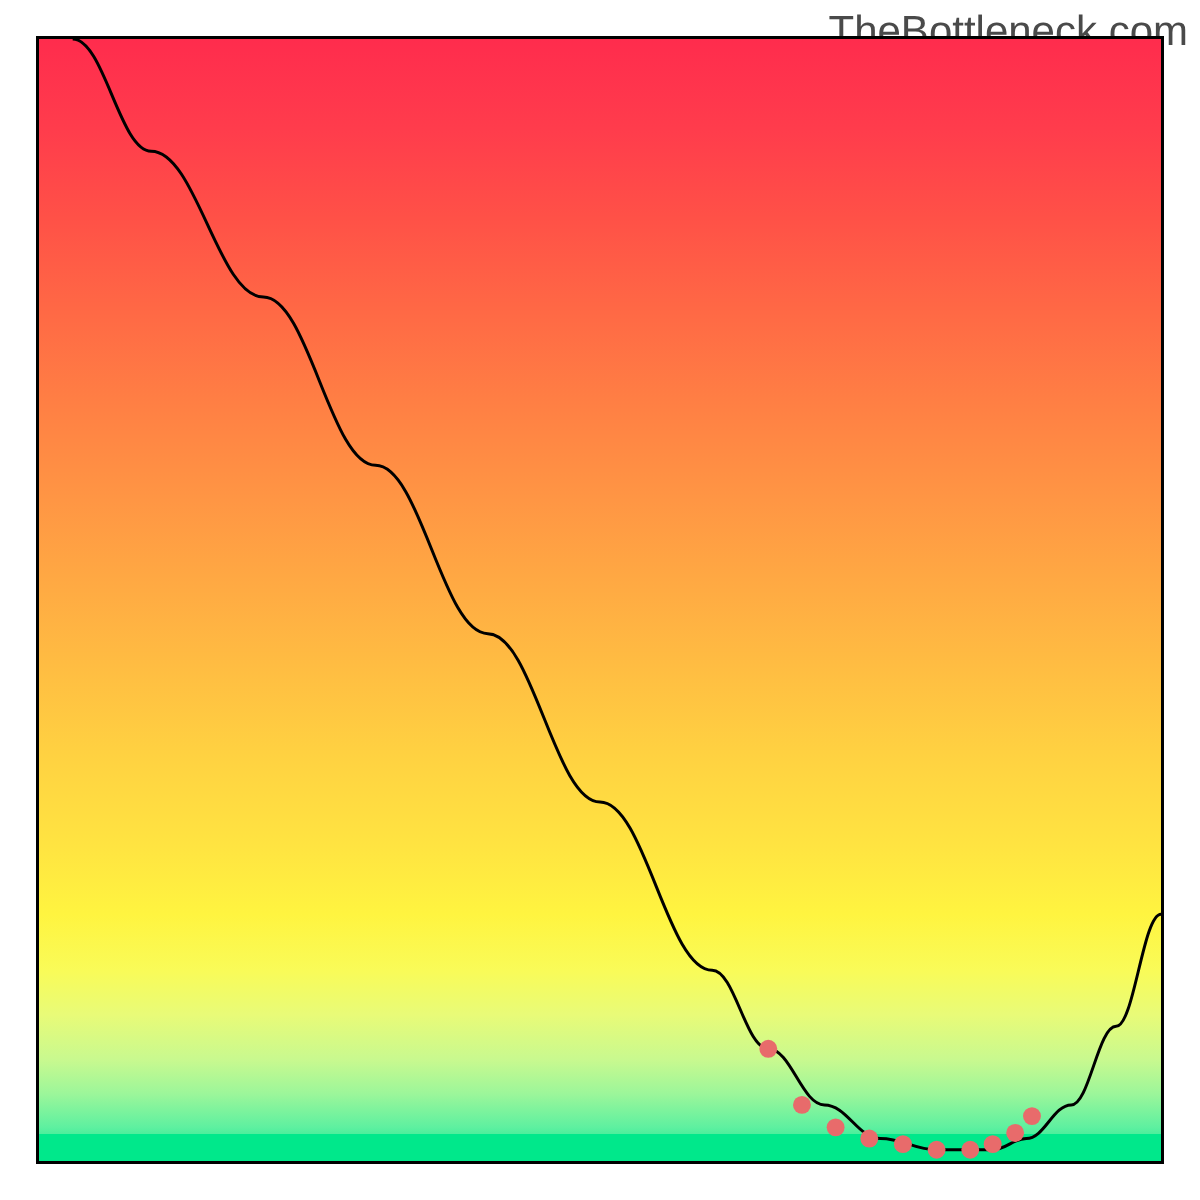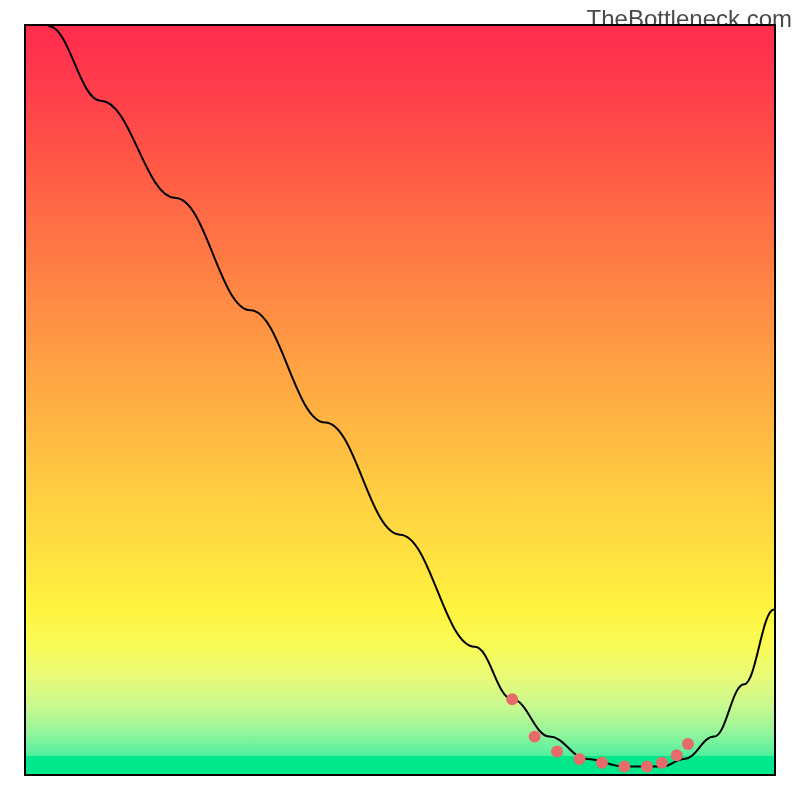--- a/index.html
+++ b/index.html
@@ -1,18 +1,18 @@
 <!DOCTYPE html>
 <html><head>
 <meta charset="utf-8">
 <style>
   * { margin: 0; padding: 0; box-sizing: border-box; }
   body { width: 800px; height: 800px; position: relative; font-family: Arial, sans-serif; background: #fff; }
   .container { width: 800px; height: 800px; position: relative; }
-  .attribution { position: absolute; top: 5px; right: 8px; font-size: 24px; color: #4a4a4a; font-weight: 500; }
+  .attribution { position: absolute; top: 5px; right: 8px; font-size: 28px; color: #4a4a4a; font-weight: 500; }
   .plot-area { position: absolute; top: 24px; left: 24px; width: 752px; height: 752px; border: 2px solid #000; overflow: hidden; }
   .gradient-bg { position: absolute; inset: 0; width: 100%; height: 100%;
     background: linear-gradient(to bottom,
       #ff2c4d 0%,
       #ff3c4c 8%,
       #ff5147 16%,
       #ff6845 24%,
       #ff7e44 32%,
       #ff9344 40%,
       #ffa843 48%,

